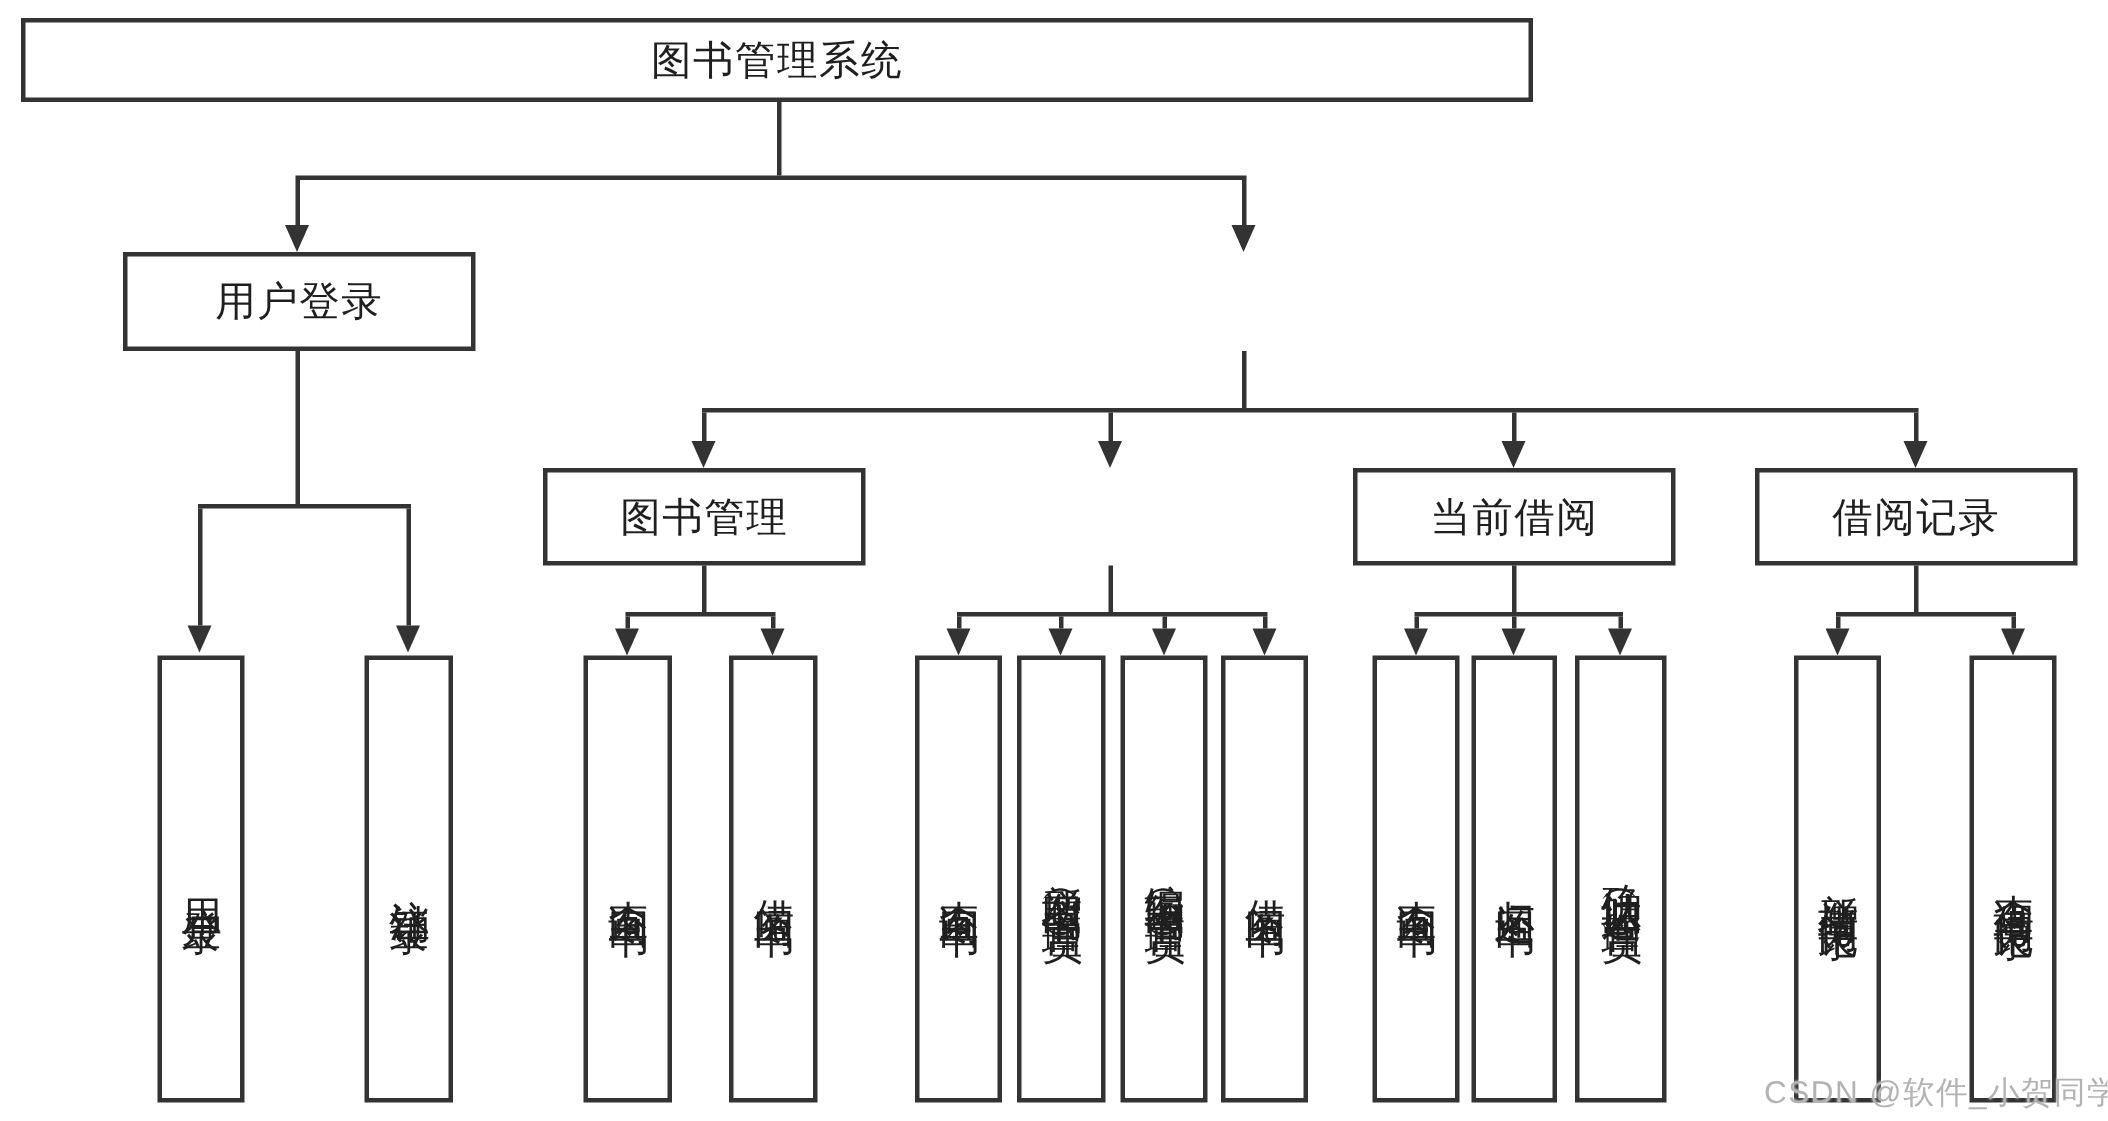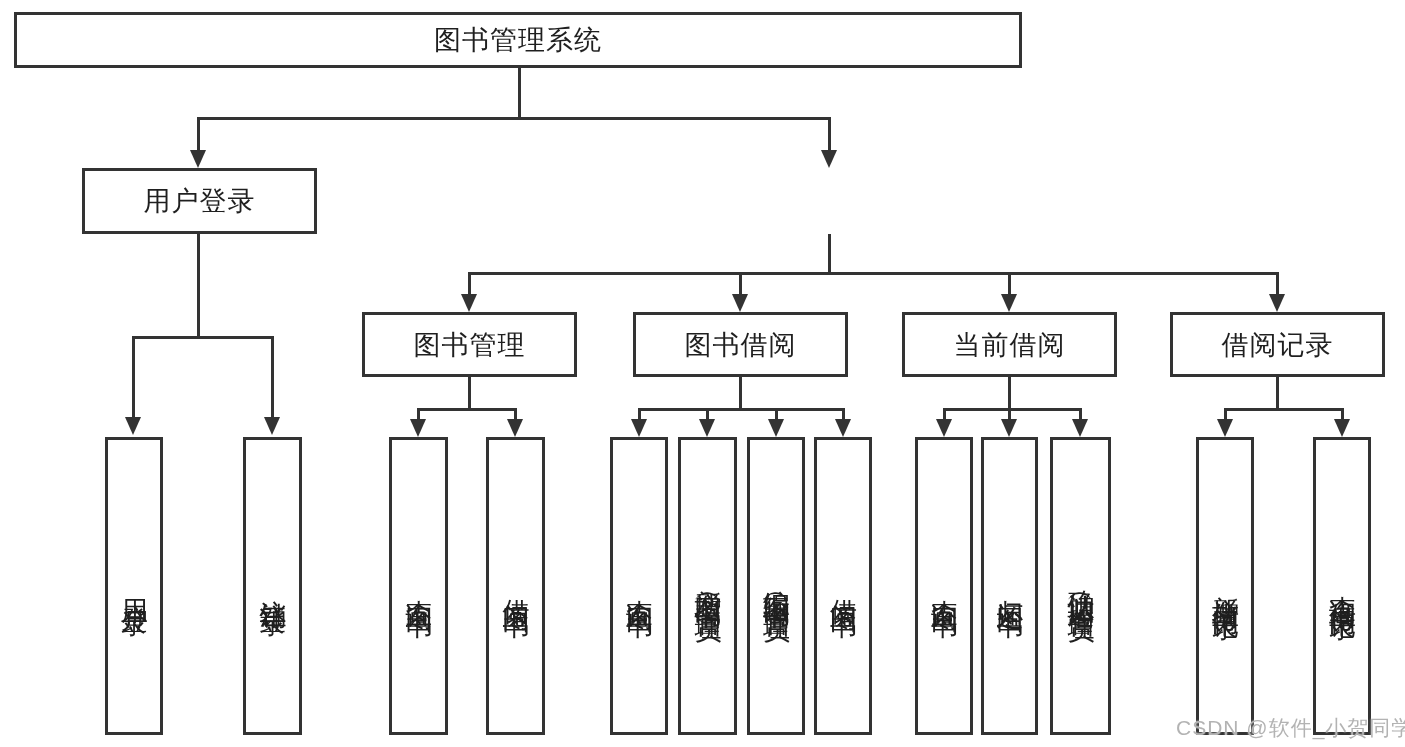--- a/index.html
+++ b/index.html
@@ -94,23 +94,20 @@
   <div class="vline" style="left:739px;top:275px;height:19px;"></div>
   <div class="arrow" style="left:732px;top:294px;"></div>
   <div class="vline" style="left:1008px;top:275px;height:19px;"></div>
   <div class="arrow" style="left:1001px;top:294px;"></div>
   <div class="vline" style="left:1276px;top:275px;height:19px;"></div>
   <div class="arrow" style="left:1269px;top:294px;"></div>
 
   <div class="hbox" style="left:362px;top:312px;width:215px;height:65px;">
     <span>图书管理</span>
   </div>
-  <div class="hbox" style="left:633px;top:312px;width:215px;height:65px;">
-    <span>图书借阅</span>
-  </div>
   <div class="hbox" style="left:1170px;top:312px;width:215px;height:65px;">
     <span>借阅记录</span>
   </div>
   <div class="hbox" style="left:902px;top:312px;width:215px;height:65px;">
     <span>当前借阅</span>
   </div>
 
   <div class="vline" style="left:468px;top:377px;height:31px;"></div>
   <div class="hline" style="left:417px;top:408px;width:100px;"></div>
   <div class="vline" style="left:417px;top:411px;height:8px;"></div>

